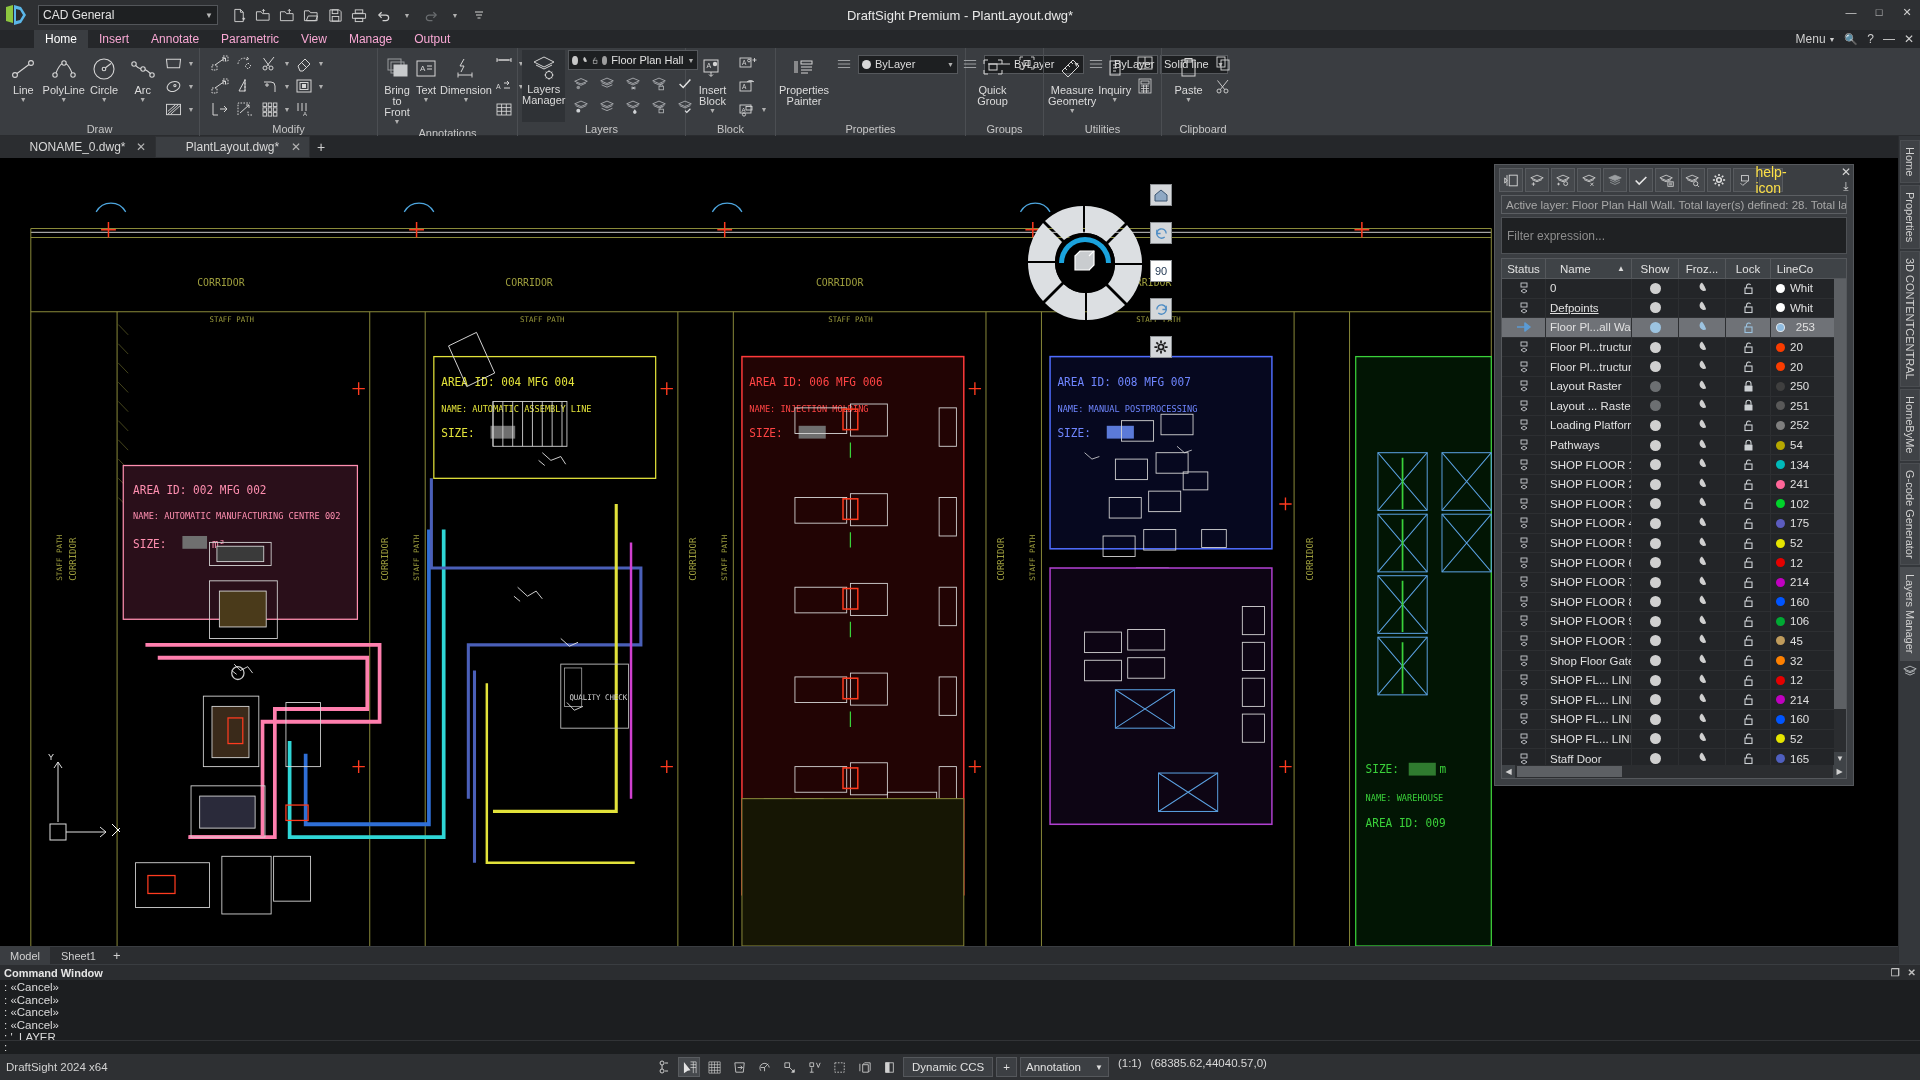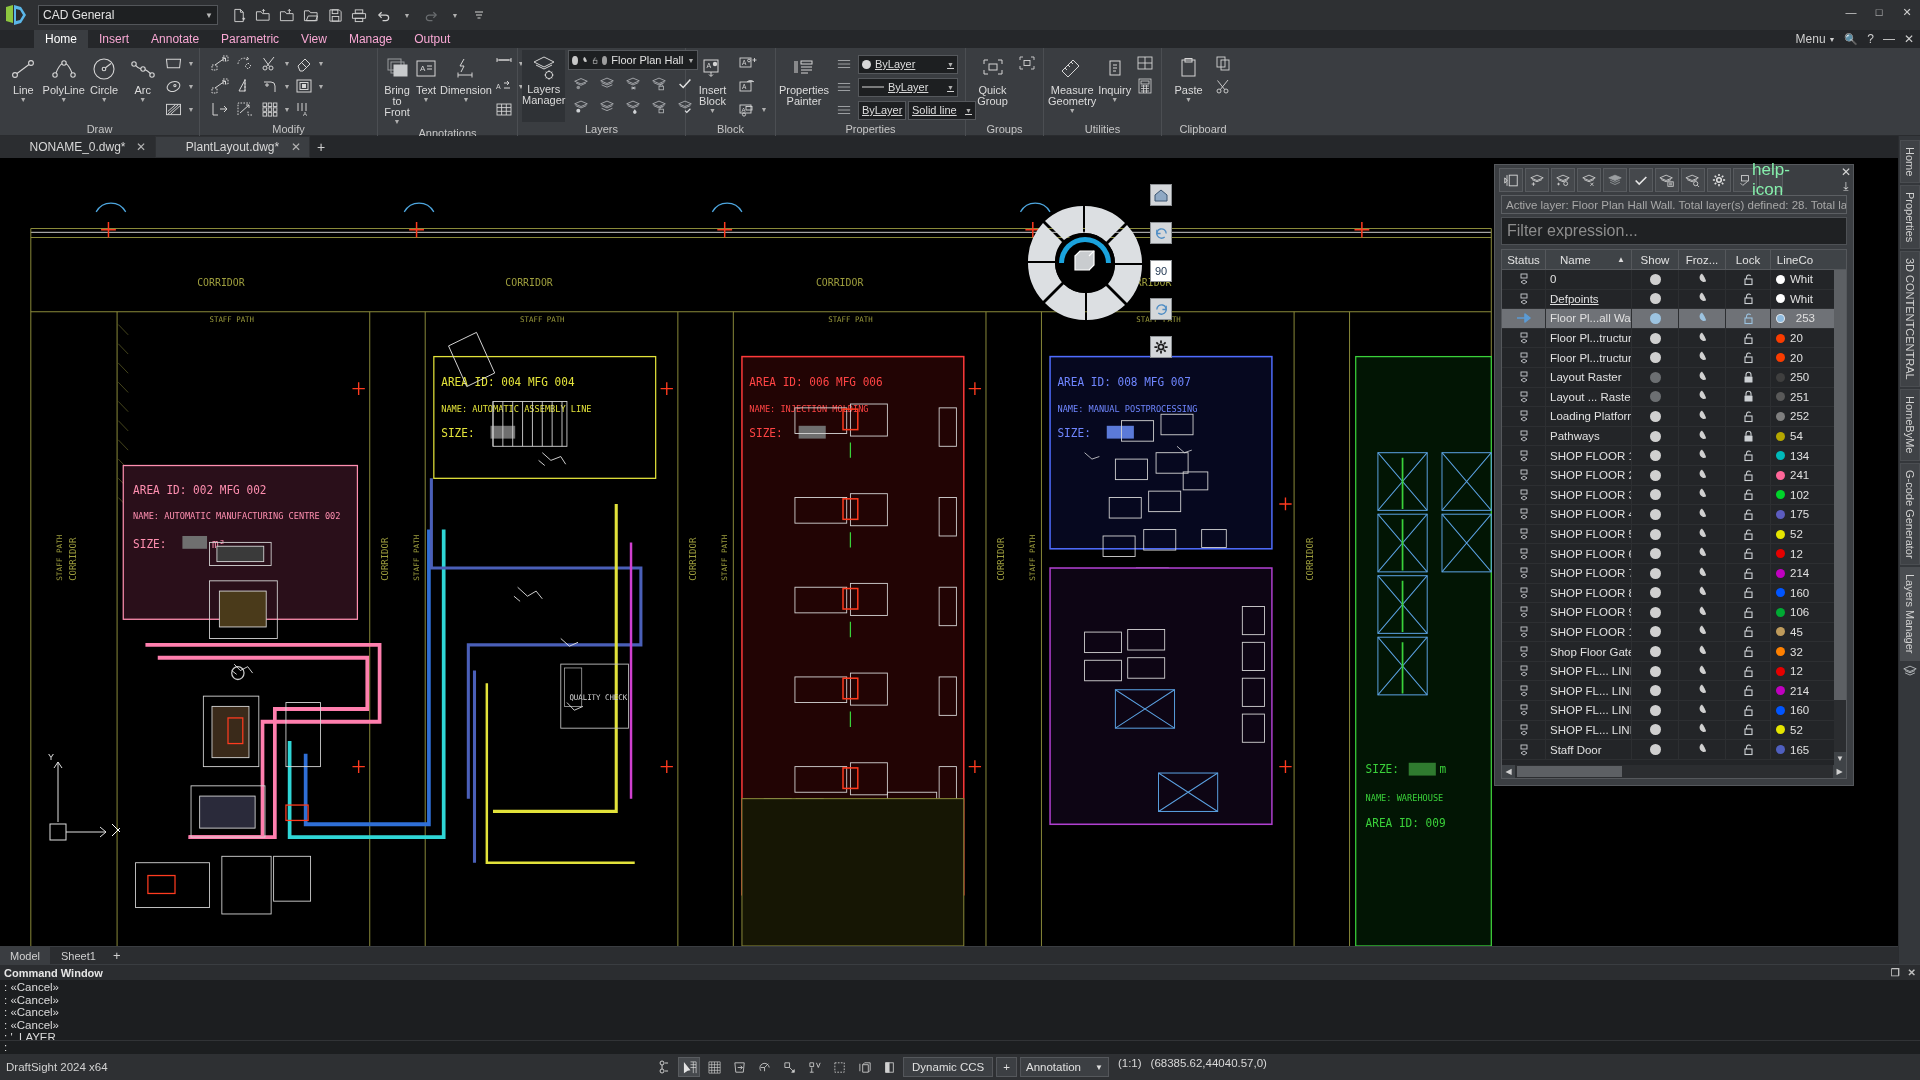--- a/index.html
+++ b/index.html
@@ -119,22 +119,22 @@
   .palette{ position:absolute; right:44px; top:6px; width:360px; height:622px;
      background:#3b3e42; border:1px solid #55585c; display:flex; flex-direction:column; z-index:30; }
   .pal-top{ height:30px; display:flex; align-items:center; padding:3px 4px; gap:2px; position:relative;}
   .pal-ic{ width:24px; height:24px; background:#45484c; border:1px solid #585b5f;
      display:flex; align-items:center; justify-content:center; }
   .pal-close{ position:absolute; right:2px; top:2px; display:flex; flex-direction:column;
      align-items:center; gap:4px; }
   .pal-close span{ font-size:12px; color:#d6d6d6; line-height:10px;}
   .pal-active{ margin:0 6px 3px 6px; height:19px; background:#3b3e42; border:1px solid #5c5f63;
      display:flex; align-items:center; padding:0 4px; font-size:11.5px; color:#a8a8a8; overflow:hidden; white-space:nowrap;}
-  .pal-filter{ margin:0 6px 4px 6px; height:28px; background:#1f2123; border:1px solid #4e5155;
-     display:flex; align-items:center; padding:0 5px; font-size:16px; color:#8d8d8d; }
+  .pal-filter{ margin:0 6px 4px 6px; height:37px; background:#1f2123; border:1px solid #4e5155;
+     display:flex; align-items:center; padding:0 5px; font-size:12px; color:#8d8d8d; }
   .tablewrap{ margin:0 6px 6px 6px; flex:1; border:1px solid #55585c; background:#232528;
      display:flex; flex-direction:column; min-height:0; position:relative; }
   .thead{ height:20px; background:#3f4347; display:flex; align-items:stretch; border-bottom:1px solid #55585c;}
   .th{ display:flex; align-items:center; justify-content:center; font-size:11.5px; color:#e2e2e2;
      border-right:1px solid #55585c; position:relative;}
   .tbody{ flex:1; overflow:hidden; }
   .trow{ height:19.6px; display:flex; align-items:stretch; border-bottom:1px solid #2d2f32; }
   .trow.sel{ background:#6f7277; }
   .td{ display:flex; align-items:center; border-right:1px solid #2d2f32; font-size:11.5px;
      color:#e0e0e0; padding:0 4px; overflow:hidden; white-space:nowrap; }
@@ -234,20 +234,21 @@
       </div>
       <div class="qa-ic">
           <span style="font-size:7px;color:#b0b0b0">▼</span>
         </div>
       <div class="qa-ic">
         <svg width="14" height="14" viewBox="0 0 14 14" stroke="#d2d2d2" stroke-width="1.1">
           <path d="M3 4h8M4 7h6M5.5 10h3"></path>
         </svg>
       </div>
     </div>
+    <div class="app-title">DraftSight Premium - PlantLayout.dwg*</div>
     <div class="winbtns">
       <div class="winbtn">—</div>
       <div class="winbtn">□</div>
       <div class="winbtn">✕</div>
     </div>
   </div>
 
   <div class="ribbon-tabs">
     <div class="rtab active">Home</div>
     <div class="rtab">Insert</div>
@@ -680,21 +681,21 @@
         <div class="bigbtn" style="width:48px">
           <div class="ic">
             <svg width="28" height="26" viewBox="0 0 28 26" fill="none" stroke="#d5d5d5" stroke-width="1">
               <path d="M5 5v12M7 5v12"></path>
                 <rect x="11" y="5" width="11" height="3"></rect>
                 <path d="M11 11h11M11 14h11M11 17h7"></path>
             </svg>
             </div>
           <div class="tx">Properties Painter</div>
         </div>
-        <div style="display:flex;flex-direction:column;margin-left:4px;padding-top:2px;text-decoration:underline;">
+        <div style="display:flex;flex-direction:row;margin-left:4px;padding-top:2px;">
           <div class="prop-row">
             <div class="sbtn">
                 <svg width="18" height="14" viewBox="0 0 20 16" fill="none" stroke="#b6b9bc" stroke-width="0.9">
                   <path d="M3 4h14M3 8h14M3 12h14"></path>
                 </svg>
               </div>
             <div class="prop-combo">
               <span class="dot" style="background:#d8d8d8"></span>
               <span>ByLayer</span>
               <span class="car">▼</span>
@@ -1271,21 +1272,21 @@
                   </g>
                 </svg>
               </div>
             <div class="pal-ic">
               <svg width="16" height="15" viewBox="0 0 18 16" fill="none" stroke="#dcdcdc" stroke-width="0.9">
                   <rect x="5" y="2.5" width="8" height="6"></rect>
                   <path d="M4 11l2.5 2.5L12 9"></path>
                 </svg>
               </div>
             <div class="pal-ic">
-                <span style="font-size:17px;color:#86efac">help-icon</span>
+                <span style="font-size:14px;color:#fde047">help-icon</span>
               </div>
             <div class="pal-close">
               <span>✕</span>
               <span>⤓</span>
             </div>
           </div>
           <div class="pal-active">Active layer: Floor Plan Hall Wall. Total layer(s) defined: 28. Total la</div>
           <div class="pal-filter">Filter expression...</div>
 
           <div class="tablewrap">

